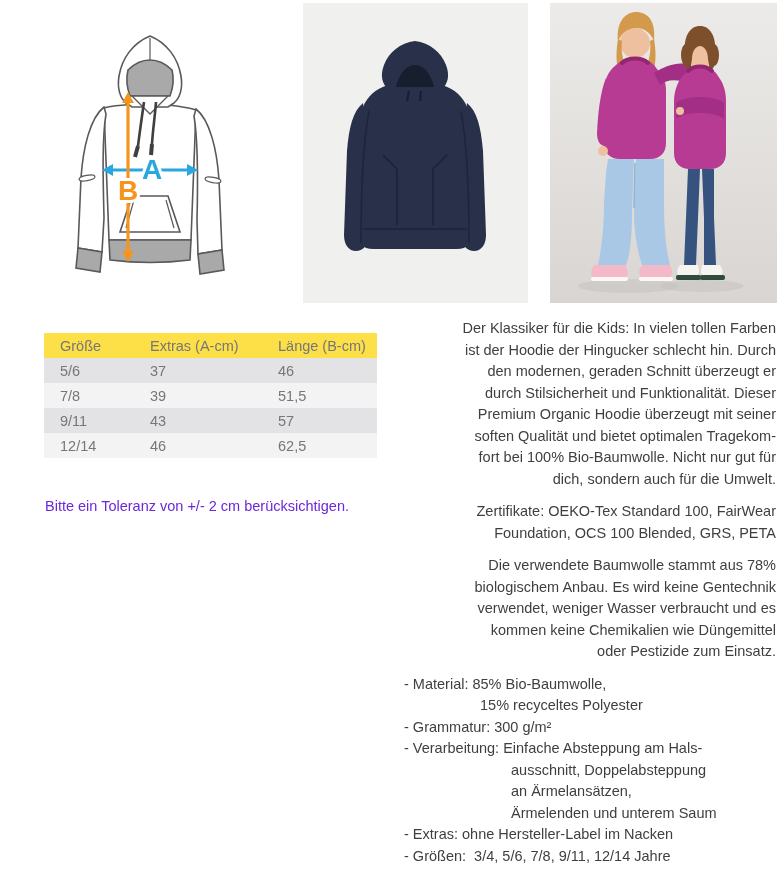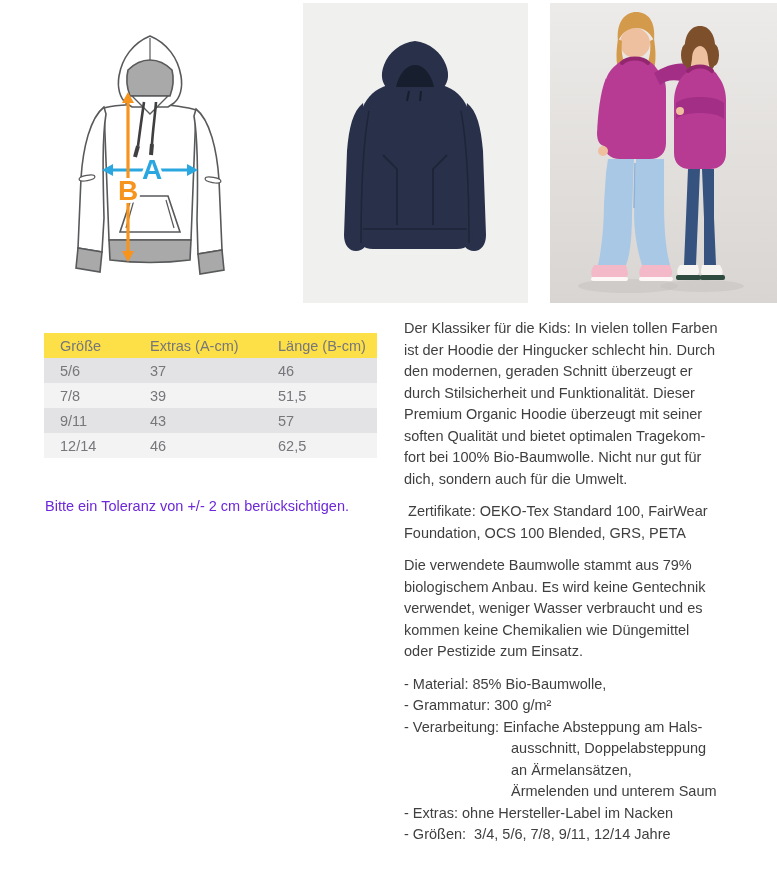--- a/index.html
+++ b/index.html
@@ -16,21 +16,21 @@
   
   #table-wrap{left:44px;top:333px;width:333px;font-size:14.5px;color:#76767b;}
   .thead,.trow{display:grid;grid-template-columns:90px 128px 115px;}
   .thead{background:#fde047;}
   .trow:nth-child(odd){background:#e3e3e5;}
   .trow:nth-child(even){background:#f3f3f4;}
   .hcell,.tcell{padding:4.5px 0 4.5px 16px;white-space:nowrap;}
   #tolerance-note{left:45px;top:498px;font-size:14.5px;color:#6d28d9;}
   
   #desc-col{left:404px;top:318px;width:372px;font-size:14.5px;line-height:21.5px;}
-  #desc-col p{margin:0 0 11px 0;white-space:pre-wrap;}
+  #desc-col p{margin:0 0 11px 0;white-space:pre-wrap;text-align:right;}
   .spec-line{white-space:pre-wrap;}
   .indent-1{padding-left:76px;}
   .indent-2{padding-left:107px;}
 </style>
 </head>
 <body>
 
 <div class="abs" id="diagram-panel">
   <svg class="gallery-img" width="245" height="292" viewBox="0 0 245 292">
 
@@ -182,27 +182,28 @@
   <p>Der Klassiker für die Kids: In vielen tollen Farben
 ist der Hoodie der Hingucker schlecht hin. Durch
 den modernen, geraden Schnitt überzeugt er
 durch Stilsicherheit und Funktionalität. Dieser
 Premium Organic Hoodie überzeugt mit seiner
 soften Qualität und bietet optimalen Tragekom-
 fort bei 100% Bio-Baumwolle. Nicht nur gut für
 dich, sondern auch für die Umwelt.</p>
   <p> Zertifikate: OEKO-Tex Standard 100, FairWear
 Foundation, OCS 100 Blended, GRS, PETA</p>
-  <p>Die verwendete Baumwolle stammt aus 79%
+  <p>Die verwendete Baumwolle stammt aus 78%
 biologischem Anbau. Es wird keine Gentechnik
 verwendet, weniger Wasser verbraucht und es
 kommen keine Chemikalien wie Düngemittel
 oder Pestizide zum Einsatz.</p>
   <div>
       <div class="spec-line indent-0">- Material: 85% Bio-Baumwolle,</div>
+      <div class="spec-line indent-1">15% recyceltes Polyester</div>
       <div class="spec-line indent-0">- Grammatur: 300 g/m²</div>
       <div class="spec-line indent-0">- Verarbeitung: Einfache Absteppung am Hals-</div>
       <div class="spec-line indent-2">ausschnitt, Doppelabsteppung</div>
       <div class="spec-line indent-2">an Ärmelansätzen,</div>
       <div class="spec-line indent-2">Ärmelenden und unterem Saum</div>
       <div class="spec-line indent-0">- Extras: ohne Hersteller-Label im Nacken</div>
       <div class="spec-line indent-0">- Größen:  3/4, 5/6, 7/8, 9/11, 12/14 Jahre</div>
     </div>
 </div>
 

